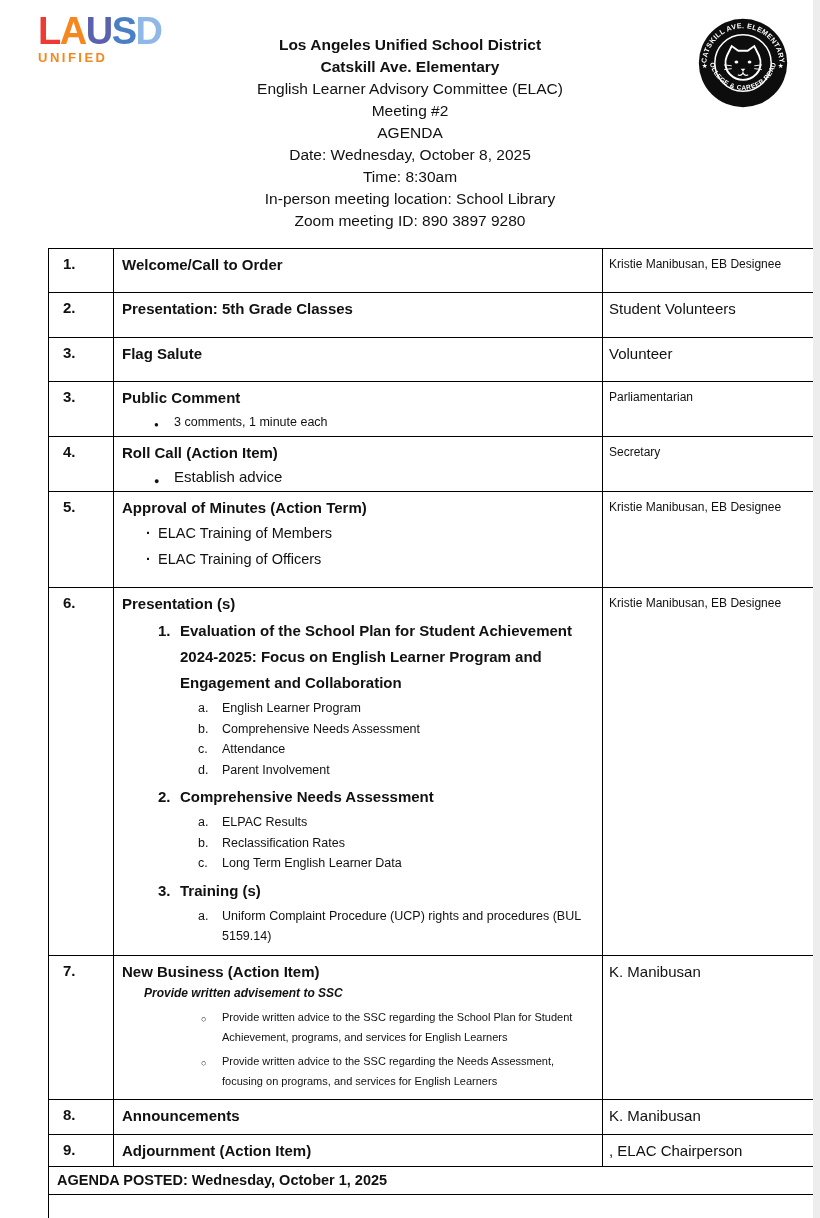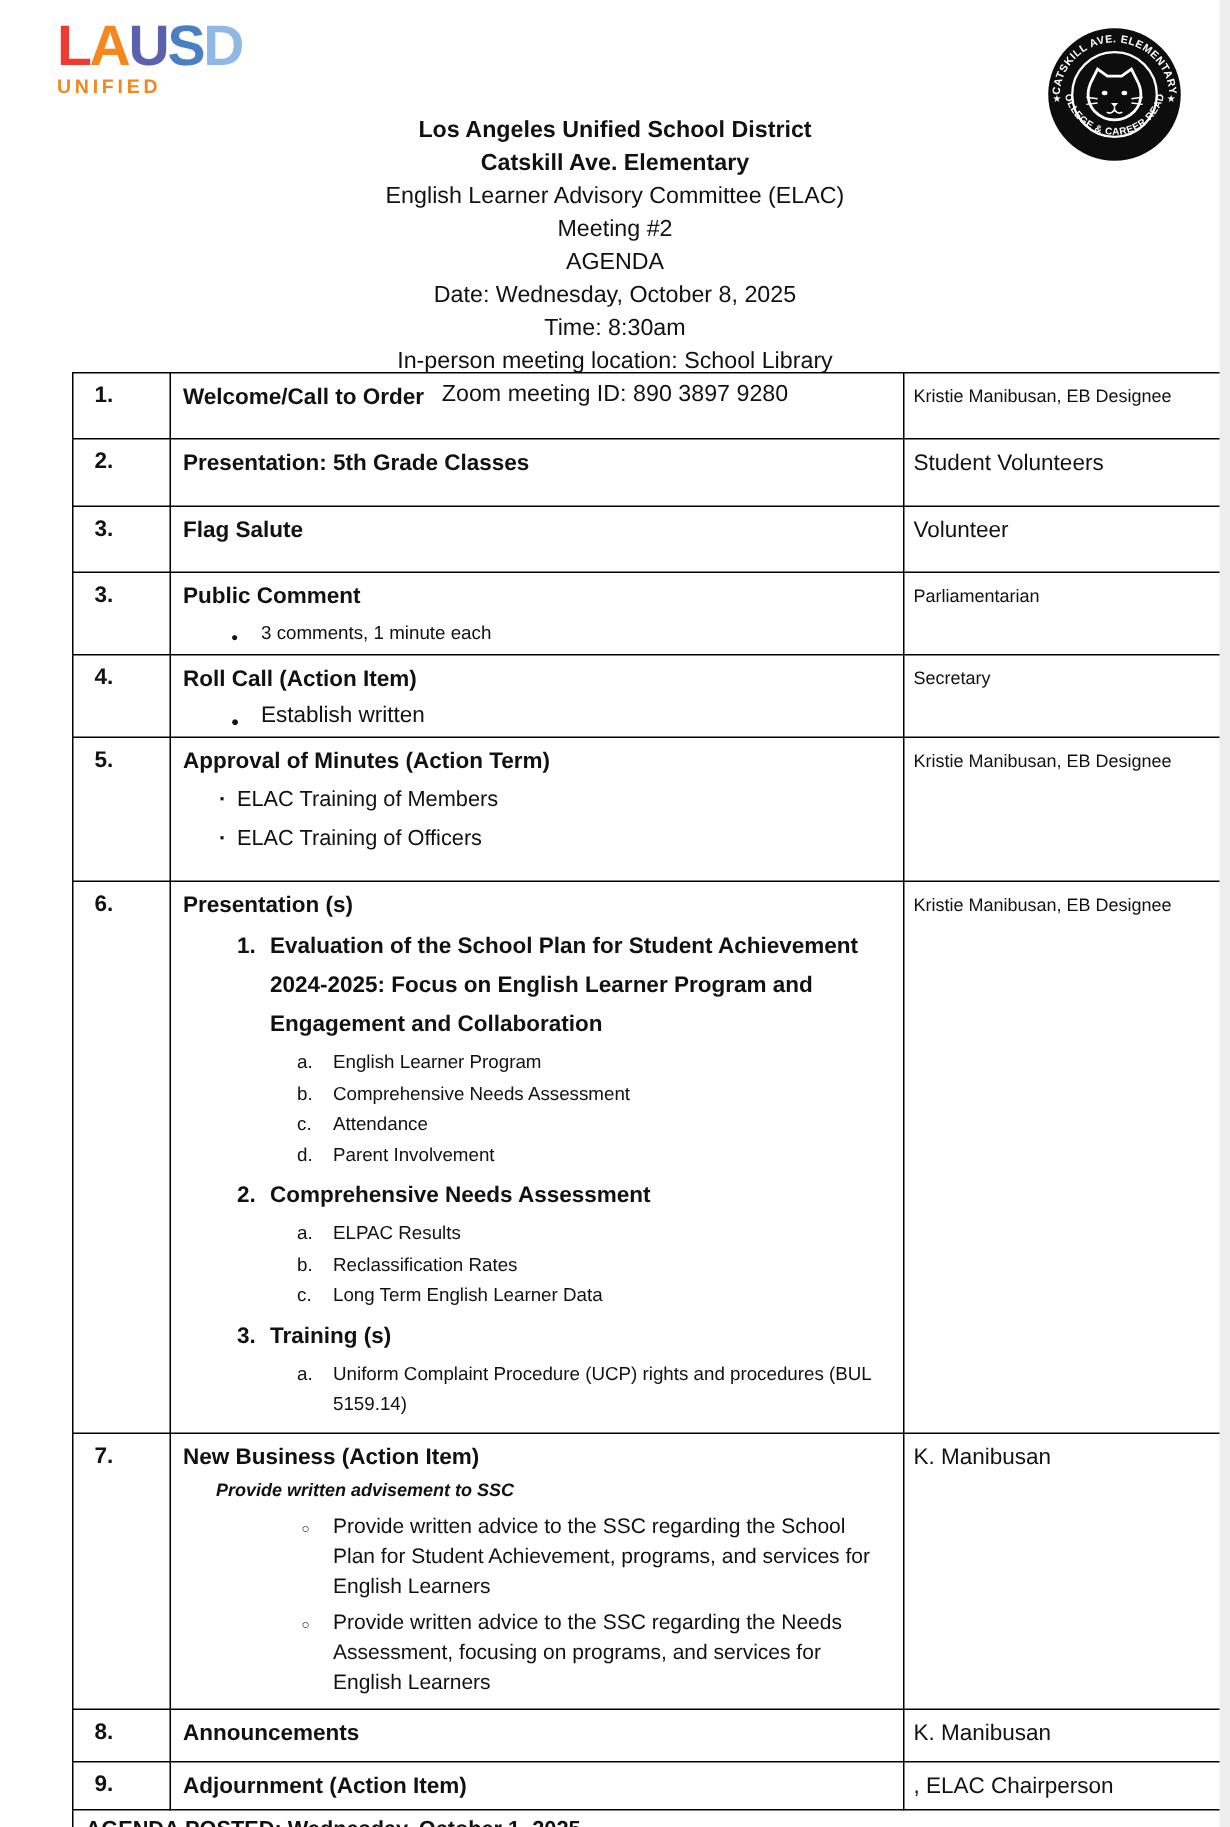--- a/index.html
+++ b/index.html
@@ -12,21 +12,21 @@
     position:absolute; right:0; top:0; width:7px; height:1218px;
     background:#ededed;
   }
   
   .header { position:relative; height:248px; }
   .logo { position:absolute; left:38px; top:12px; line-height:1; }
   .logo-letters span { font-weight:800; font-size:38px; letter-spacing:-1.5px; }
   .logo-unified { font-weight:800; font-size:13px; letter-spacing:2.5px; margin-top:1px; }
   .header-center {
     position:absolute; left:160px; right:160px; top:34px;
-    text-align:center; font-size:15.5px; line-height:22px;margin-top:42px;
+    text-align:center; font-size:15.5px; line-height:22px;
   }
   .header-line.bold { font-weight:700; }
   .seal { position:absolute; right:30px; top:16px; width:94px; height:94px; }
   
   .agenda {
     position:absolute; left:48px; top:248px; width:731px;
     border-collapse:collapse; table-layout:fixed;
   }
   .agenda td { border:1px solid #000; vertical-align:top; }
   .num-cell  { width:50px;  font-weight:700; font-size:15px; padding:6px 0 0 14px; }
@@ -49,21 +49,21 @@
   .blk-bullet.small::before { top:3px; font-size:8px; }
   .blk-middot { position:relative; margin:5px 0 0 24px; padding-left:12px; font-size:14.5px; line-height:21px; }
   .blk-middot::before { content:"·"; position:absolute; left:0; top:0; font-weight:700; }
   .blk-numitem { margin:4px 0 0 36px; }
   .ni-head { display:flex; font-size:15px; line-height:26px; font-weight:700; }
   .ni-head .n { width:22px; flex:none; }
   .ni-subs { margin:2px 0 4px 40px; }
   .ni-sub { display:flex; font-size:12.5px; line-height:20.5px; }
   .ni-sub .l { width:24px; flex:none; }
   .blk-subtitle { margin:0 0 3px 22px; font-weight:700; font-style:italic; font-size:12px; line-height:22px; }
-  .blk-circle { position:relative; margin:3px 0 4px 78px; padding-left:22px; font-size:14px; line-height:20px; }
+  .blk-circle { position:relative; margin:3px 0 4px 78px; padding-left:22px; font-size:11px; line-height:20px; }
   .blk-circle::before { content:"○"; position:absolute; left:1px; top:2px; font-size:9px; }
   
   .posted-cell { font-weight:700; font-size:14.5px; padding:5px 8px; height:17px; }
   .footer-cell { font-size:13px; line-height:21px; padding:5px 8px 40px 8px; }
 </style>
 </head>
 <body>
 
 <div class="header">
 
@@ -140,21 +140,21 @@
         <td class="content-cell">
           <div class="row-title">Public Comment</div>
           <div class="blk-bullet small">3 comments, 1 minute each</div>
         </td>
         <td class="right-cell small">Parliamentarian</td>
       </tr>
       <tr>
         <td class="num-cell">4.</td>
         <td class="content-cell">
           <div class="row-title">Roll Call (Action Item)</div>
-          <div class="blk-bullet">Establish written</div>
+          <div class="blk-bullet">Establish advice</div>
         </td>
         <td class="right-cell small">Secretary</td>
       </tr>
       <tr>
         <td class="num-cell">5.</td>
         <td class="content-cell">
           <div class="row-title">Approval of Minutes (Action Term)</div>
           <div class="blk-middot">ELAC Training of Members</div>
           <div class="blk-middot">ELAC Training of Officers</div>
         </td>

